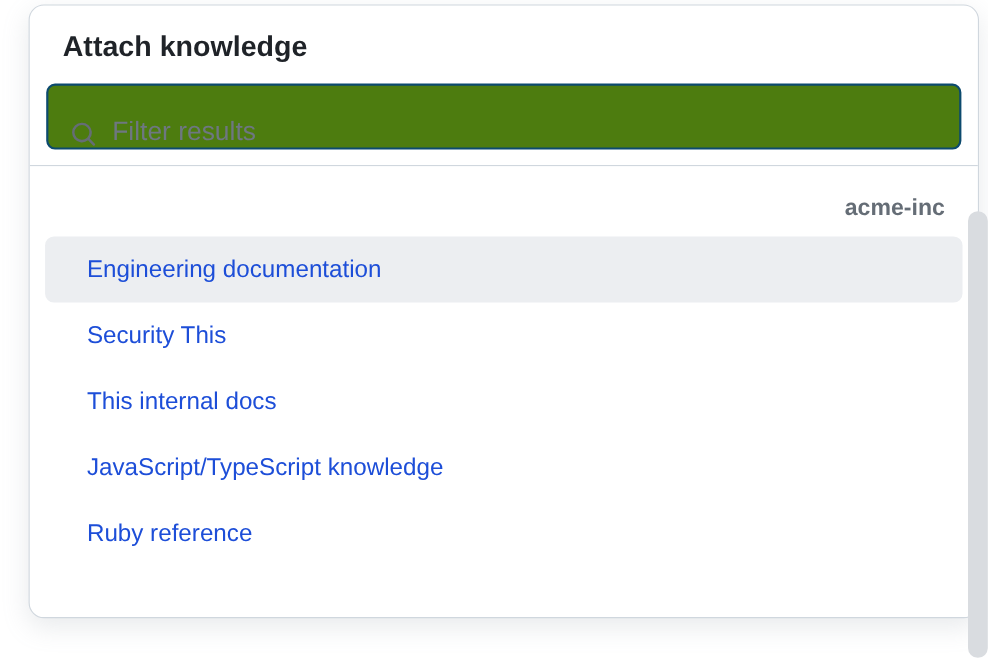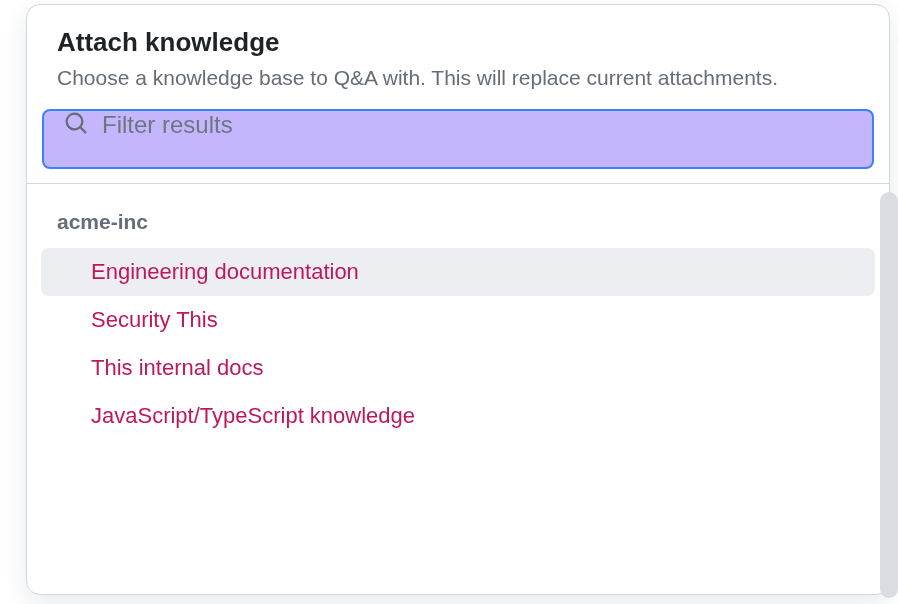--- a/index.html
+++ b/index.html
@@ -38,25 +38,25 @@
       font-size: 21px;
       color: #656d76;
       margin-top: 6px;
       line-height: 1.3;
     }
     .search-wrap {
       padding: 0 15px 14px 15px;
     }
     .search-box {
       display: flex;
-      align-items: flex-start;
+      align-items: flex-end;
       width: 100%;
       height: 60px;
-      background: #c4b5fd;
-      border: 2px solid #3b82f6;
+      background: #4d7c0f;
+      border: 2px solid #0c4a6e;
       border-radius: 8px;
       padding: 0 20px;
     }
     .search-icon {
       width: 24px;
       height: 24px;
       flex-shrink: 0;
       color: #656d76;
       margin-right: 14px;
     }
@@ -76,35 +76,36 @@
       background: #d0d7de;
       width: 100%;
     }
     .results-scroll {
       position: relative;
       height: 410px;
       overflow-y: auto;
     }
     .results-inner {
       padding: 18px 14px 18px 14px;
+      text-align: right;
     }
     .group-label {
       font-size: 21px;
       font-weight: 600;
       color: #656d76;
       padding: 8px 16px 14px 16px;
     }
     .result-item {
       display: flex;
       align-items: center;
-      height: 48px;
-      padding-left: 50px;
+      height: 60px;
+      padding-left: 38px;
       border-radius: 8px;
       font-size: 22px;
-      color: #be185d;
+      color: #1d4ed8;
       cursor: pointer;
     }
     .result-item.selected {
       background: #eceef1;
     }
     
     .results-scroll::-webkit-scrollbar {
       width: 16px;
     }
     .results-scroll::-webkit-scrollbar-track {
@@ -134,21 +135,20 @@
       border-radius: 9px;
     }
   </style>
 </head>
 <body>
 
 <div class="dialog">
 
   <div class="dialog-header">
     <div class="dialog-title">Attach knowledge</div>
-    <div class="dialog-subtitle">Choose a knowledge base to Q&amp;A with. This will replace current attachments.</div>
   </div>
 
   <div class="search-wrap">
     <div class="search-box">
       <svg class="search-icon" viewBox="0 0 16 16" fill="currentColor">
         <path d="M10.68 11.74a6 6 0 0 1-7.922-8.982 6 6 0 0 1 8.982 7.922l3.04 3.04a.749.749 0 0 1-.326 1.275.749.749 0 0 1-.734-.215ZM11.5 7a4.499 4.499 0 1 0-8.997 0A4.499 4.499 0 0 0 11.5 7Z"></path>
       </svg>
       <input type="text" class="search-input" placeholder="Filter results" style="">
     </div>
   </div>
@@ -165,20 +165,23 @@
       </div>
       <div class="result-item">
         <span>Security This</span>
       </div>
       <div class="result-item">
         <span>This internal docs</span>
       </div>
       <div class="result-item">
         <span>JavaScript/TypeScript knowledge</span>
       </div>
+      <div class="result-item">
+        <span>Ruby reference</span>
+      </div>
 
     </div>
   </div>
 
 </div>
 
 <div class="fake-scrollbar">
   <div class="fake-scrollbar-thumb"></div>
 </div>
 

